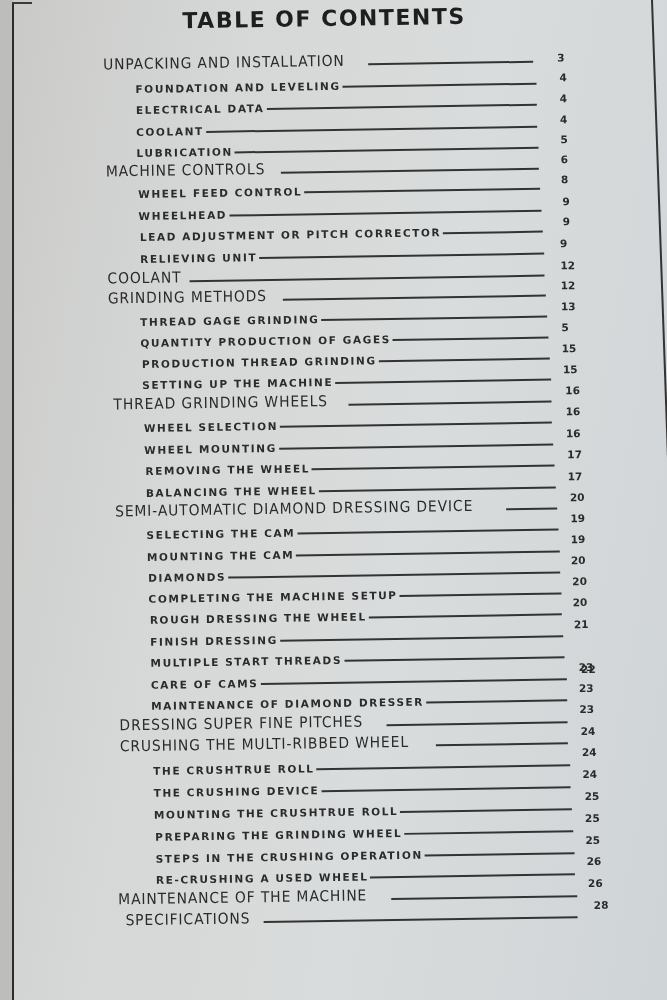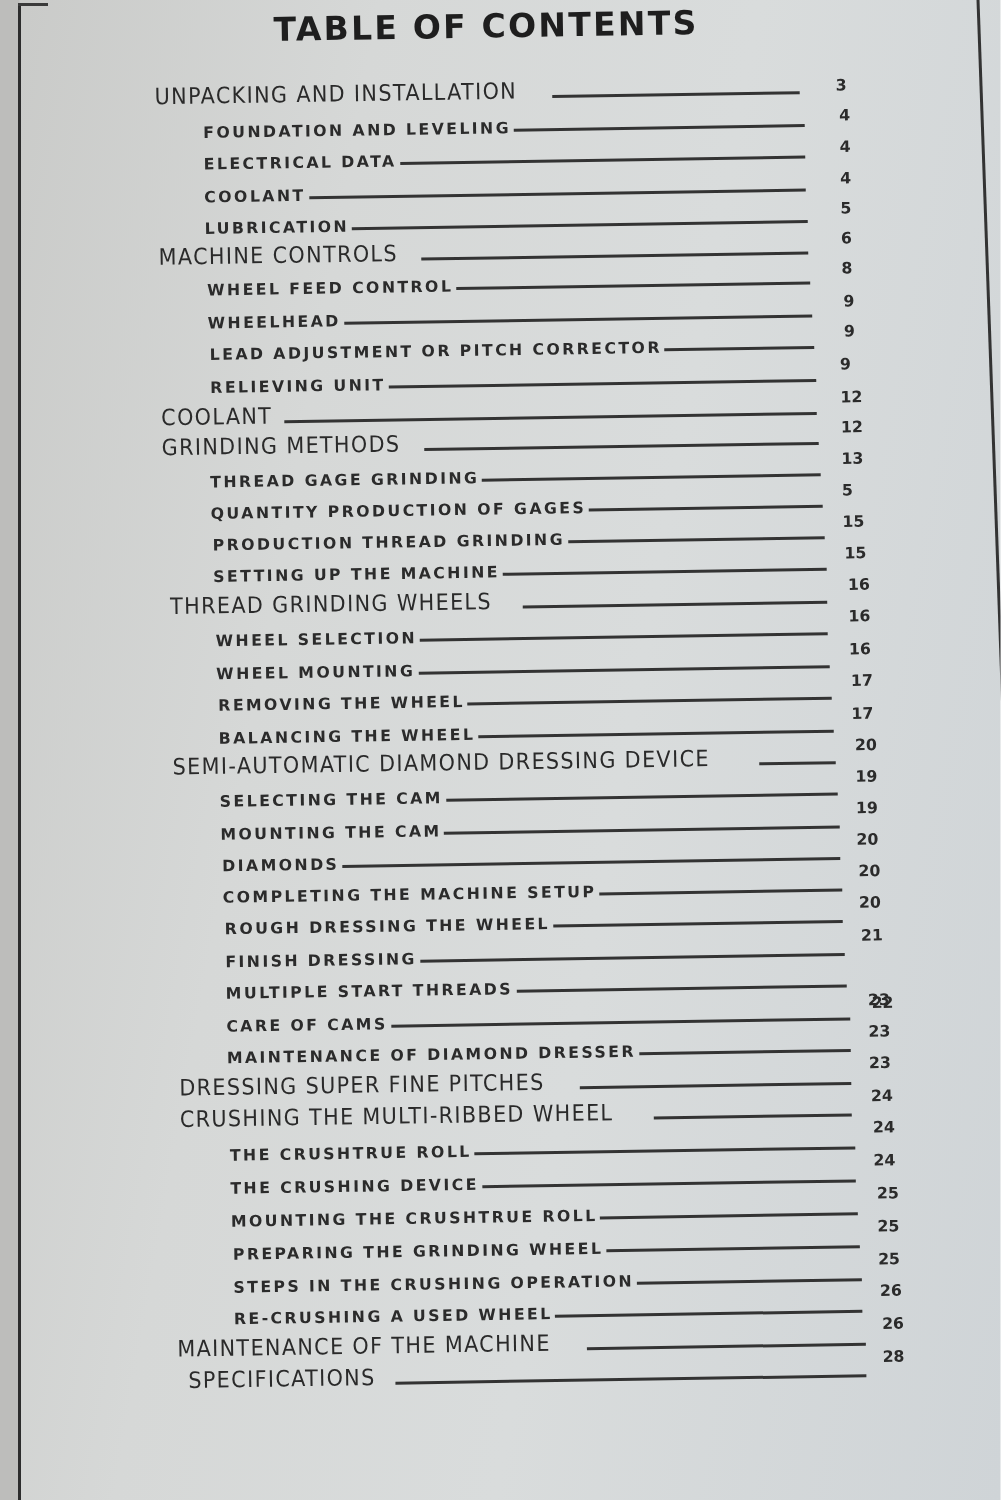--- a/index.html
+++ b/index.html
@@ -265,15 +265,15 @@
       <span class="toc-page" style="left: 581px; top: 859px;">26</span>
       <div class="toc-row" style="left: 112px; top: 885px; width: 461px;">
         <span class="toc-label major">MAINTENANCE OF THE MACHINE</span>
         <span class="toc-leader"></span>
       </div>
       <span class="toc-page" style="left: 582px; top: 881px;">26</span>
       <div class="toc-row" style="left: 119px; top: 906px; width: 454px;">
         <span class="toc-label major">SPECIFICATIONS</span>
         <span class="toc-leader"></span>
       </div>
-      <span class="toc-page" style="left: 582px; top: 903px;">28</span>
+      <span class="toc-page" style="left: 582px; top: 903px; text-align: right;">28</span>
     </div>
 </div>
 
 </body></html>

